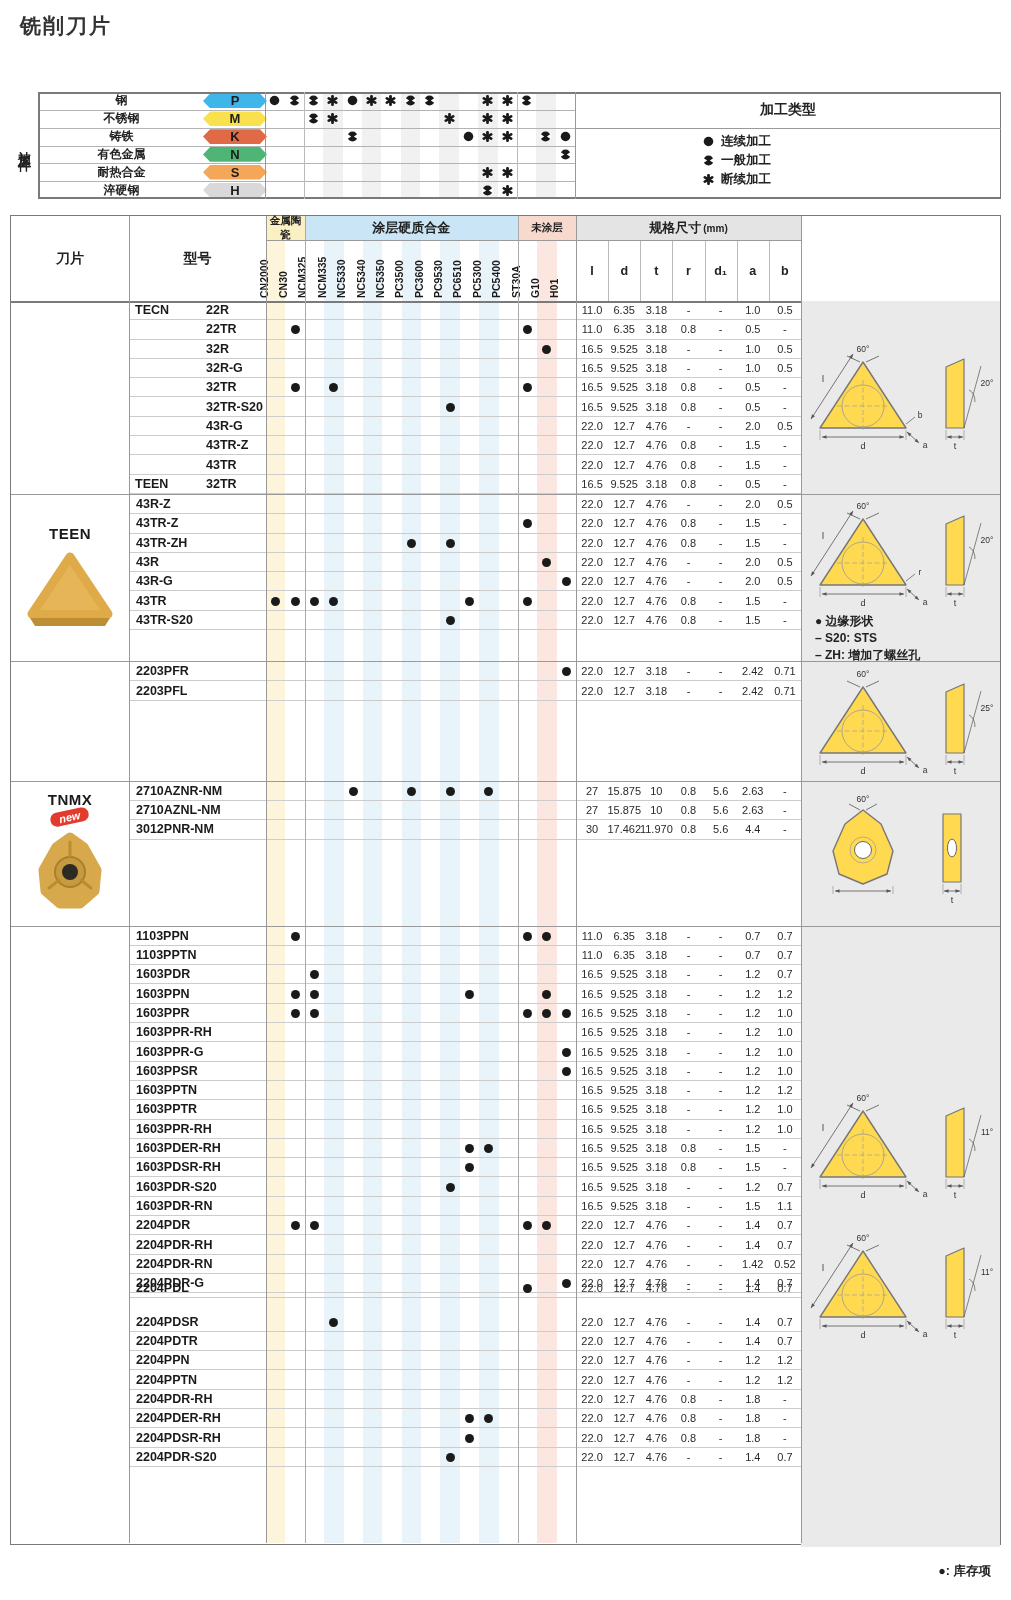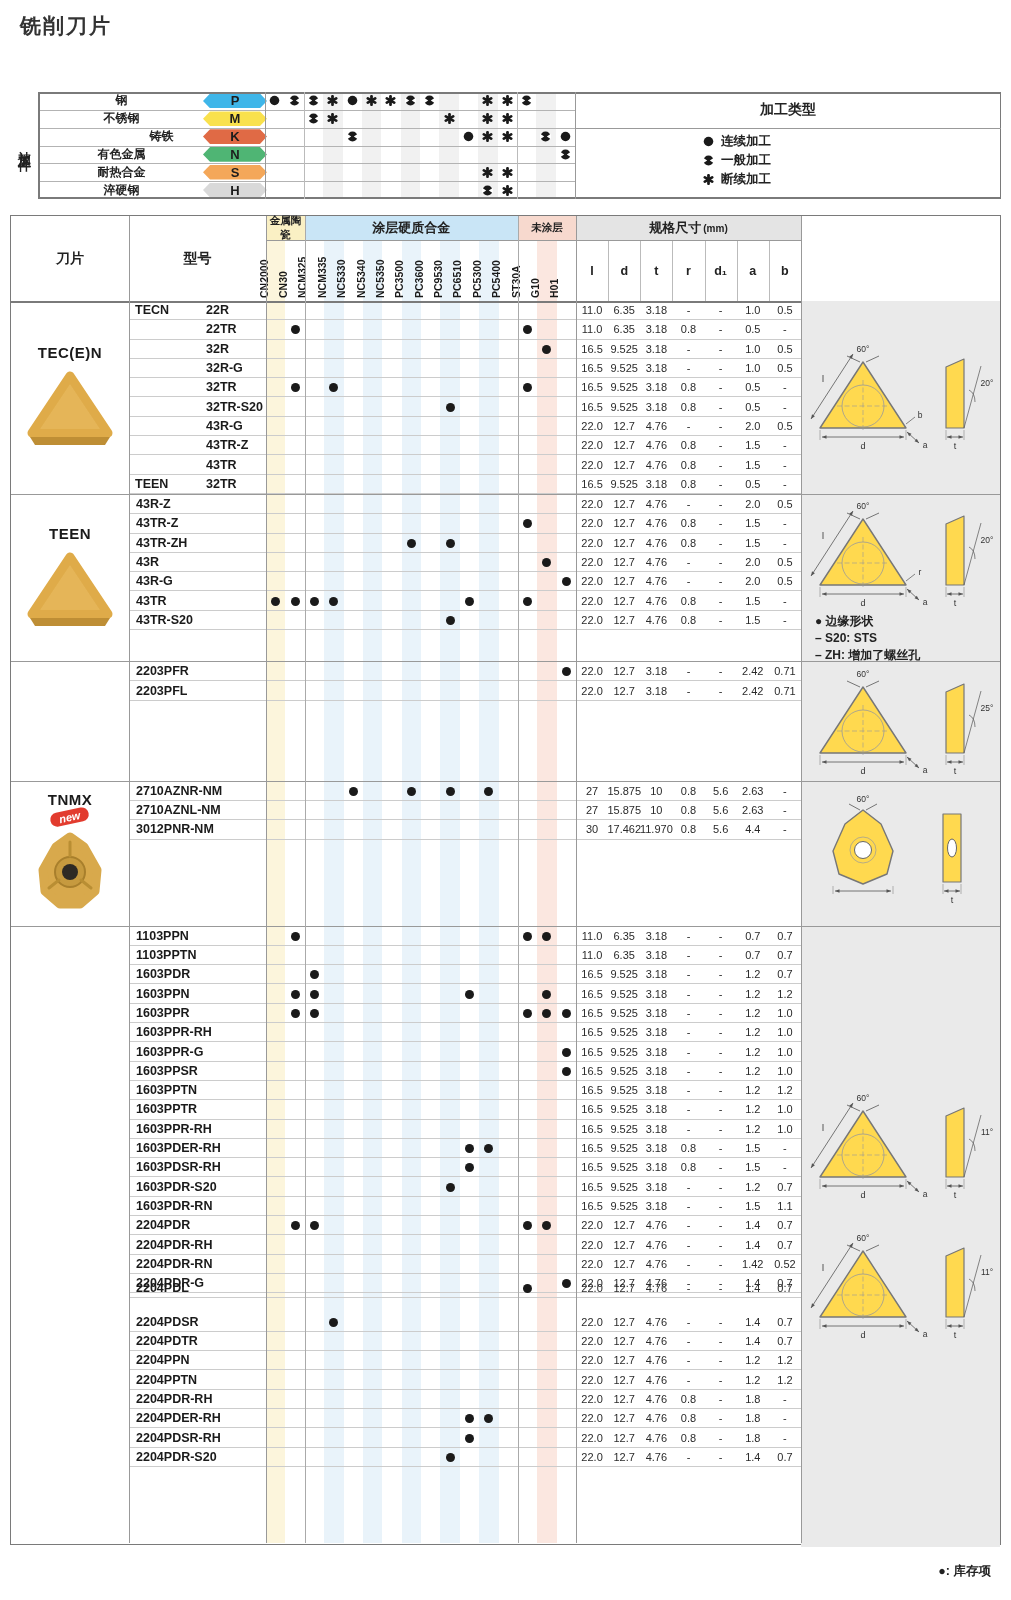--- a/index.html
+++ b/index.html
@@ -224,21 +224,21 @@
       <div class="sym" style="left: 491.7px; top: 21.2333px;">
         <svg viewBox="0 0 12 12">
           <g stroke="#1a1a1a" stroke-width="3" stroke-linecap="round">
             <line x1="6" y1="1.4" x2="6" y2="10.6"></line>
             <line x1="2" y1="3.7" x2="10" y2="8.3"></line>
             <line x1="10" y1="3.7" x2="2" y2="8.3"></line>
           </g>
         </svg>
       </div>
       <div class="line" style="left: 28px; top: 35.6667px; width: 537px; height: 1px; background: rgb(179, 179, 179);"></div>
-      <div class="wp-mat" style="left: 28px; top: 35.6667px; width: 167px; height: 17.8333px; padding-left: 40px;">铸铁</div>
+      <div class="wp-mat" style="left: 28px; top: 35.6667px; width: 167px; height: 17.8333px;">铸铁</div>
       <div class="wp-tag" style="left: 193px; top: 37.2667px; width: 64px; height: 14.6333px; background: rgb(224, 106, 69);">K</div>
       <div class="sym" style="left: 336.7px; top: 39.0667px;">
         <svg viewBox="0 0 12 12">
           <circle cx="6" cy="6" r="5.5" fill="#1a1a1a"></circle>
           <polygon points="-0.5,2.6 4.6,6 -0.5,9.4" fill="#fff"></polygon>
           <polygon points="12.5,2.6 7.4,6 12.5,9.4" fill="#fff"></polygon>
         </svg>
       </div>
       <div class="sym" style="left: 452.95px; top: 39.0667px;">
         <svg viewBox="0 0 12 12">
@@ -410,28 +410,20 @@
       <div class="line" style="left: 661.429px; top: 24px; width: 1px; height: 61px; background: rgb(187, 187, 187);"></div>
       <div class="speclet" style="left: 693.571px; top: 24px; width: 32.1429px; height: 61px;">d₁</div>
       <div class="line" style="left: 693.571px; top: 24px; width: 1px; height: 61px; background: rgb(187, 187, 187);"></div>
       <div class="speclet" style="left: 725.714px; top: 24px; width: 32.1429px; height: 61px;">a</div>
       <div class="line" style="left: 725.714px; top: 24px; width: 1px; height: 61px; background: rgb(187, 187, 187);"></div>
       <div class="speclet" style="left: 757.857px; top: 24px; width: 32.1429px; height: 61px;">b</div>
       <div class="line" style="left: 757.857px; top: 24px; width: 1px; height: 61px; background: rgb(187, 187, 187);"></div>
       <div class="line" style="left: 255px; top: 24px; width: 535px; height: 1px; background: rgb(153, 153, 153);"></div>
       <div class="line" style="left: 0px; top: 85px; width: 988px; height: 1.5px; background: rgb(122, 122, 122);"></div>
       <div class="group" style="top: 85px; height: 193px;">
-        <div class="insert-cell" style="top: 0px; height: 193px;">
-          <div class="insert-label">TEC(E)N</div>
-          <div style="margin-top: 6px;"><svg width="92" height="80" viewBox="0 0 92 80">
-    <polygon points="46,9 84,66 8,66" fill="#DFAB49" stroke="#DFAB49" stroke-width="9" stroke-linejoin="round"></polygon>
-    <polygon points="46,17 76,62 16,62" fill="#E9BD63" opacity="0.6"></polygon>
-    <path d="M6,70 L86,70 L81,78 L11,78 Z" fill="#BE8E35"></path>
-            </svg></div>
-        </div>
         <div class="row" style="top: 0px; height: 19.3px; border-bottom: 1px solid rgb(204, 204, 204); box-sizing: border-box;">
           <div class="model" style="left: 6px; width: 70px;">TECN</div>
           <div class="model" style="left: 77px; width: 60px;">22R</div>
           <div class="spec" style="left: 447px; width: 32.1429px;">11.0</div>
           <div class="spec" style="left: 479.143px; width: 32.1429px;">6.35</div>
           <div class="spec" style="left: 511.286px; width: 32.1429px;">3.18</div>
           <div class="spec" style="left: 543.429px; width: 32.1429px;">-</div>
           <div class="spec" style="left: 575.571px; width: 32.1429px;">-</div>
           <div class="spec" style="left: 607.714px; width: 32.1429px;">1.0</div>
           <div class="spec" style="left: 639.857px; width: 32.1429px;">0.5</div>

